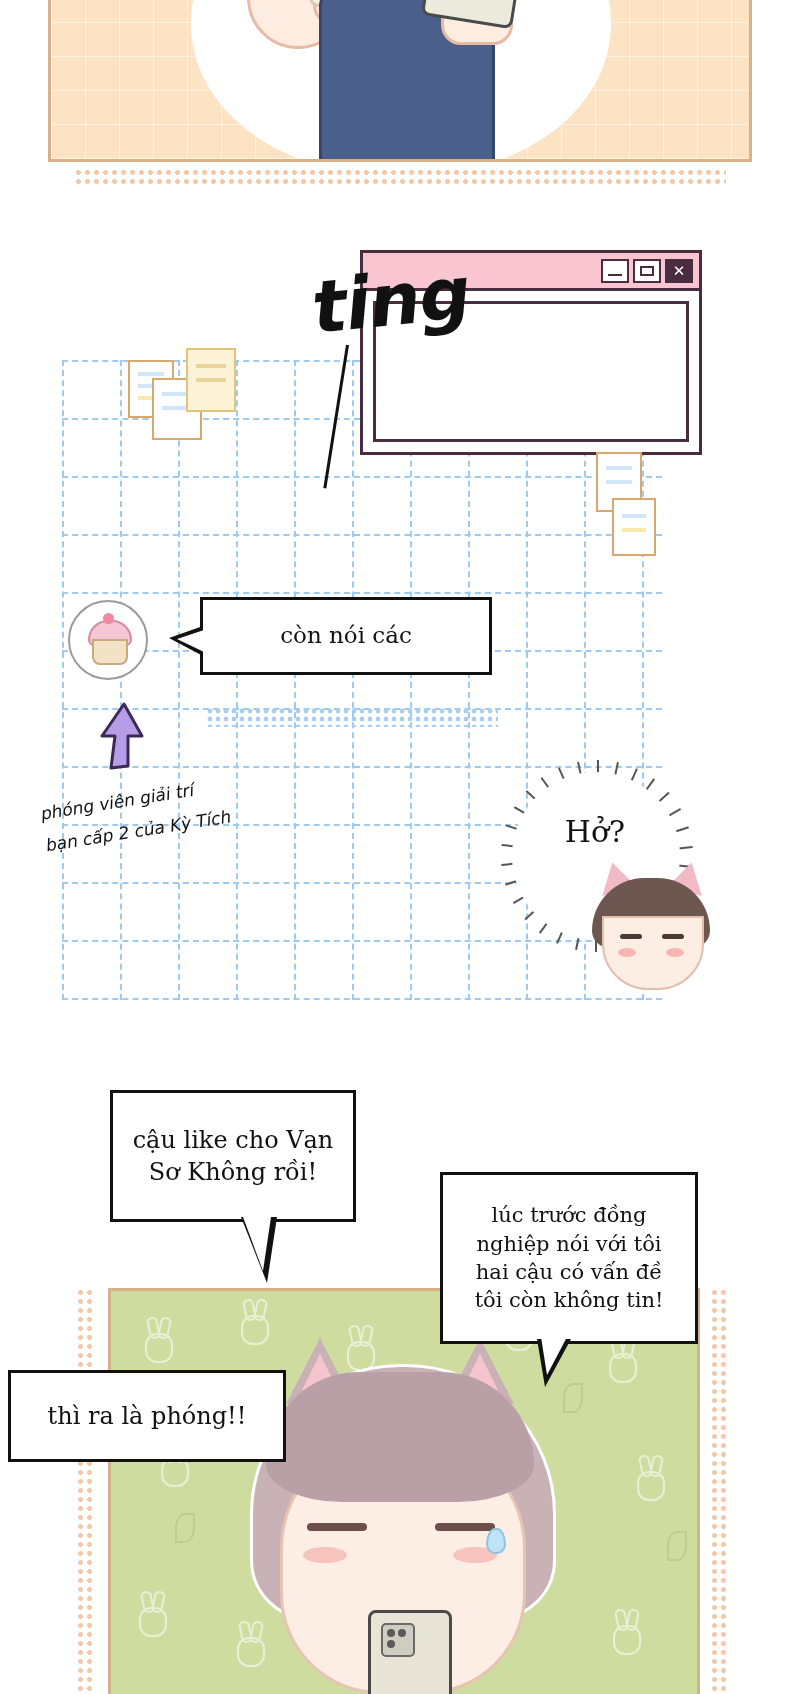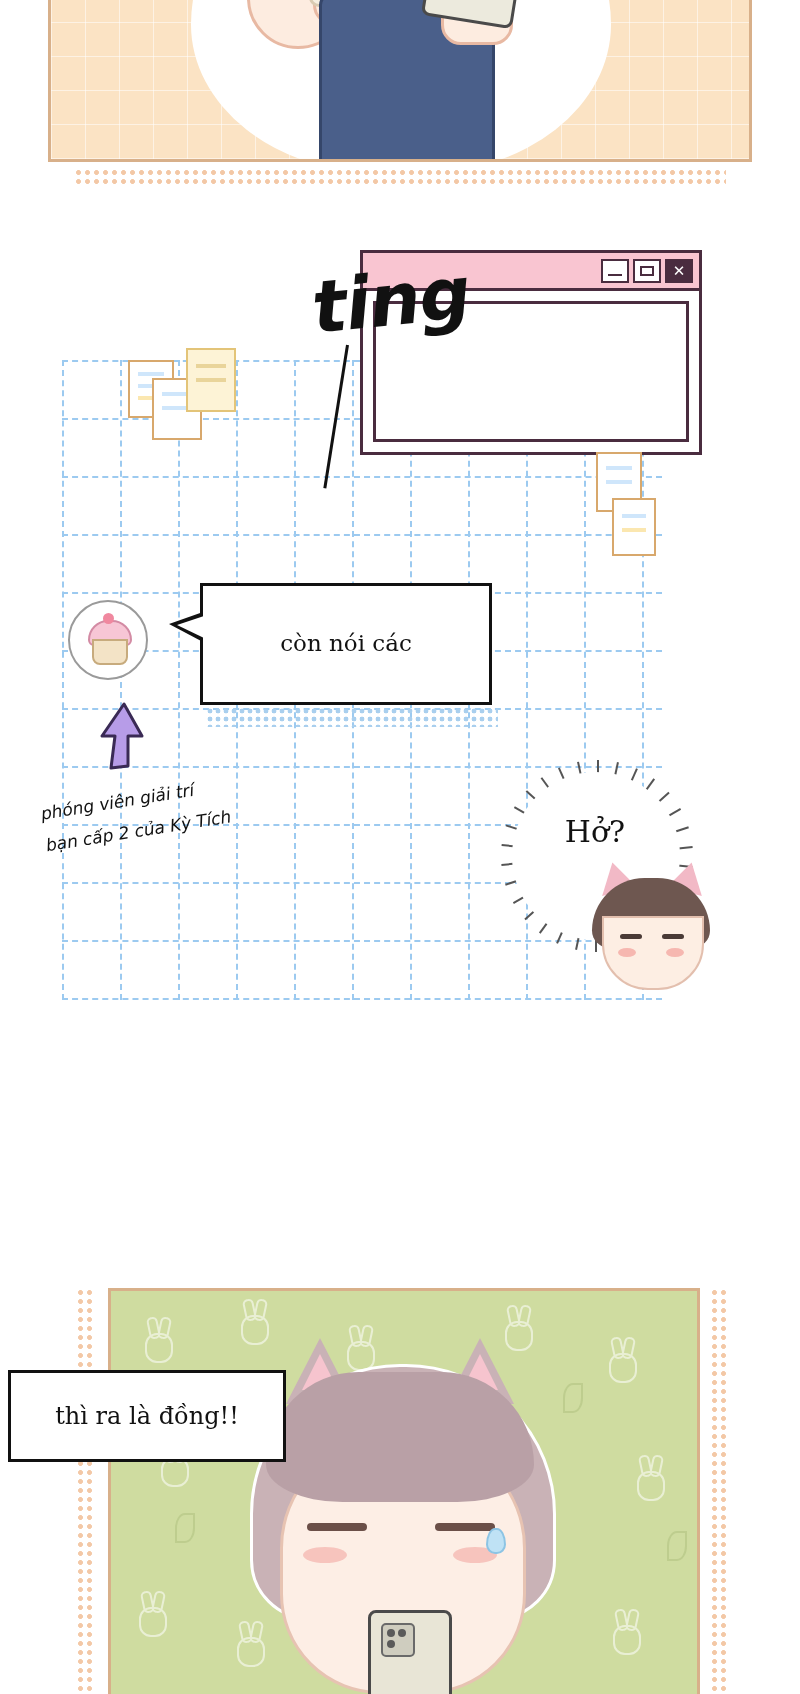--- a/index.html
+++ b/index.html
@@ -315,23 +315,23 @@
     line-height: 1.35;
     padding: 8px 12px;
   }
   .bubble .tail {
     position: absolute;
     width: 0; height: 0;
   }
 
   #bubble-con-noi {
     left: 200px;
-    top: 373px;
+    top: 387px;
     width: 292px;
-    height: 122px;
+    height: 78px;
     font-size: 23px;
   }
   #bubble-con-noi .tail {
     left: -34px;
     top: 26px;
     border-top: 12px solid transparent;
     border-bottom: 18px solid transparent;
     border-right: 34px solid #111111;
   }
   #bubble-con-noi .tail-in {
@@ -937,22 +937,40 @@
       <div class="b-sweat"></div>
       <div class="b-phone">
         <div class="cam">
             <i></i>
             <i></i>
             <i></i>
           </div>
       </div>
     </div>
 
-
+    <div class="bubble" id="bubble-like">
+      <div class="tail-out"></div>
+      <div class="tail-in"></div>
+      <div>
+        <div>cậu like cho Vạn</div>
+        <div>Sơ Không rồi!</div>
+      </div>
+    </div>
+
+    <div class="bubble" id="bubble-luctruoc">
+      <div class="tail-out"></div>
+      <div class="tail-in"></div>
+      <div>
+        <div>lúc trước đồng</div>
+        <div>nghiệp nói với tôi</div>
+        <div>hai cậu có vấn đề</div>
+        <div>tôi còn không tin!</div>
+      </div>
+    </div>
 
     <div class="bubble" id="bubble-thira">
-      <div>thì ra là đồng!!</div>
+      <div>thì ra là phóng!!</div>
     </div>
   </div>
 
   <div class="side-dots-left"></div>
   <div class="side-dots-right"></div>
 </div>
 
 </body></html>

